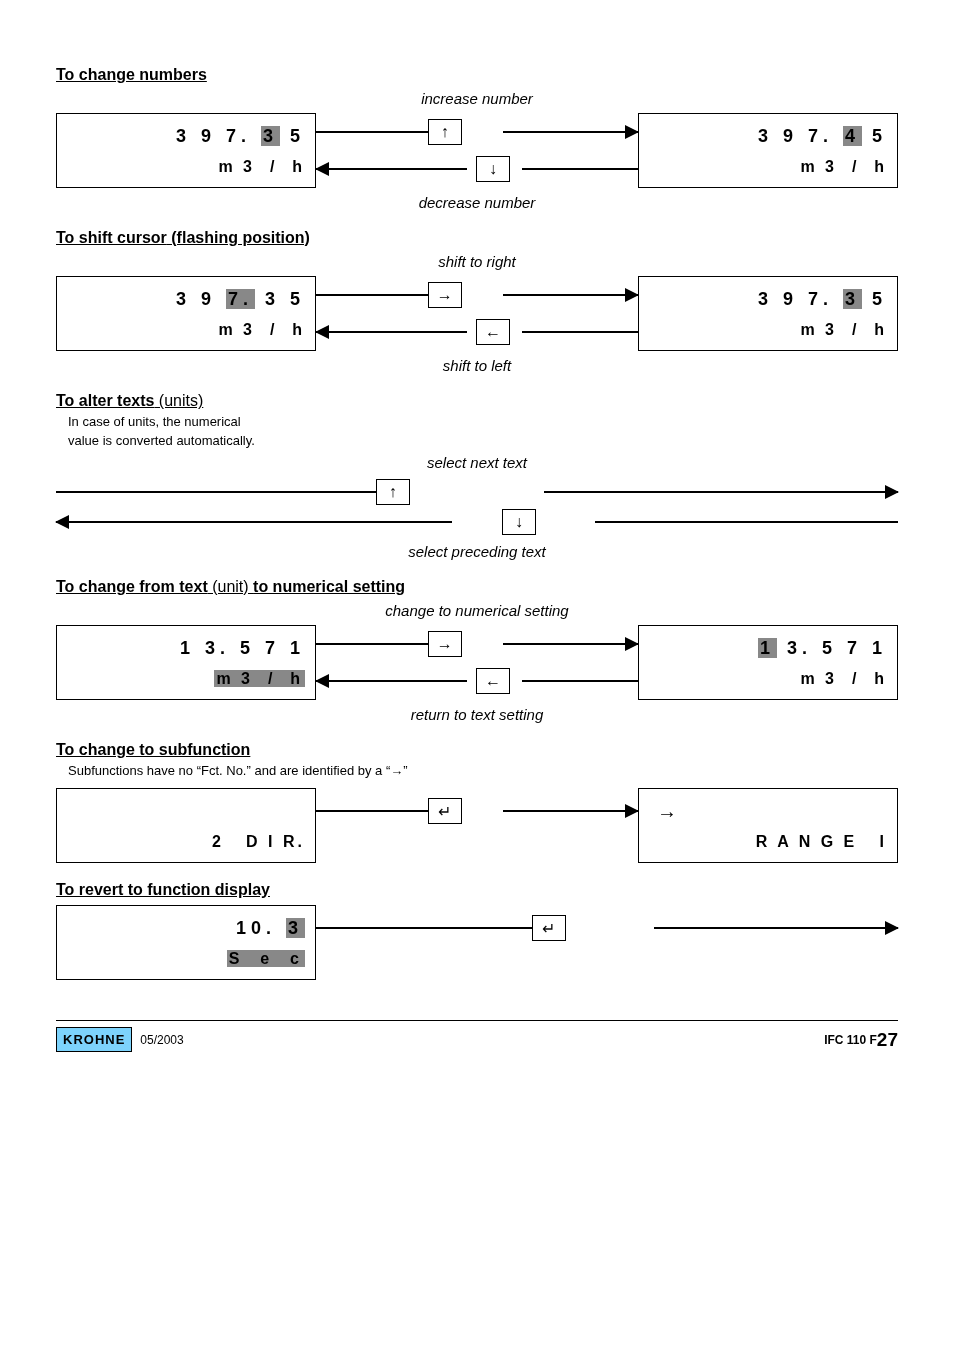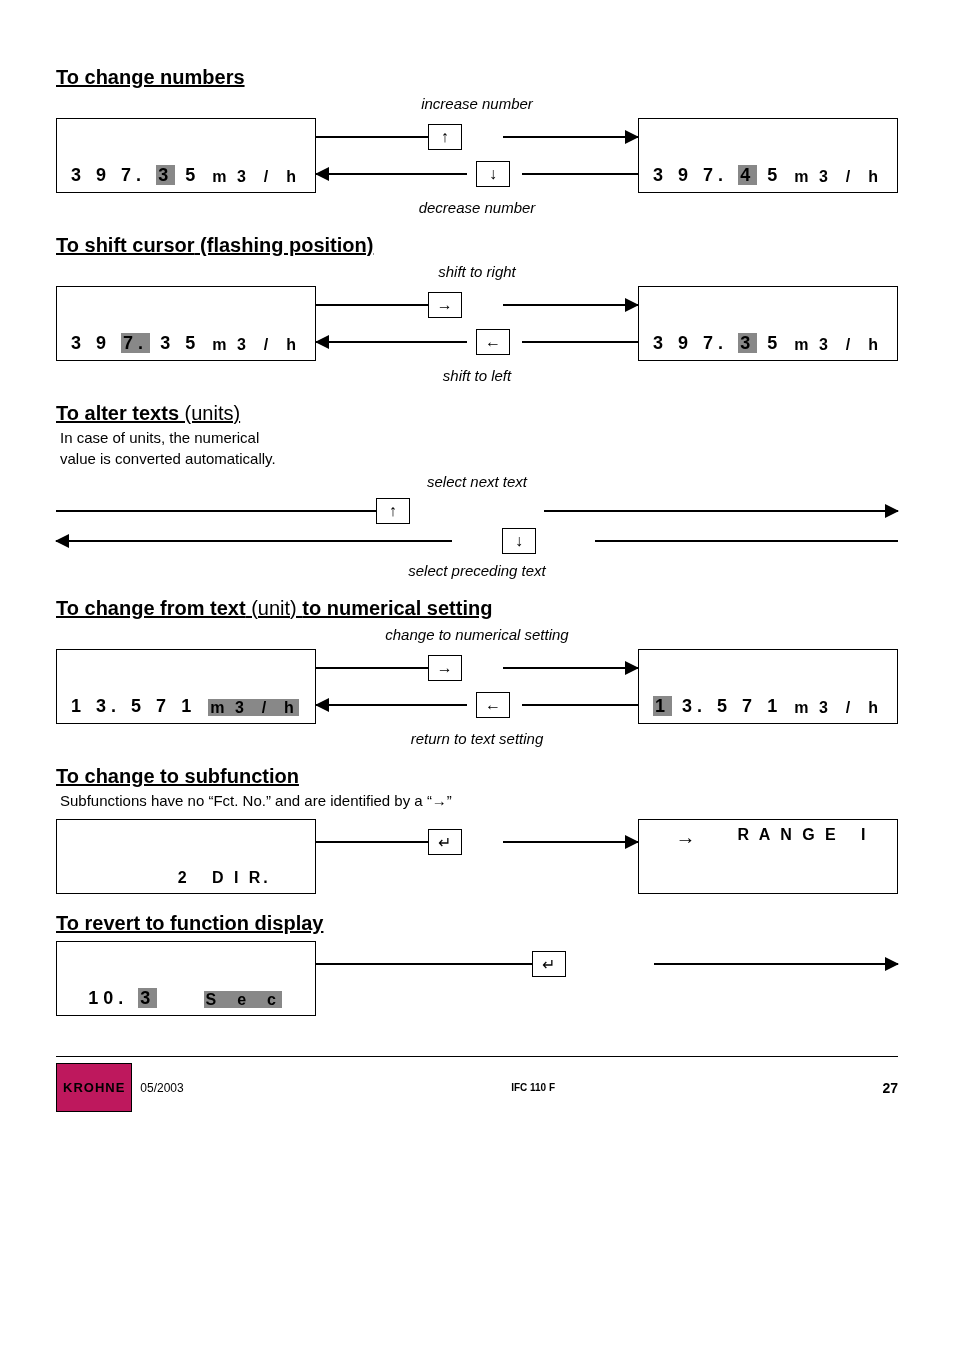--- a/index.html
+++ b/index.html
@@ -8,47 +8,47 @@
     padding: 48px 56px 30px 56px;
     font-family: Arial, Helvetica, sans-serif;
     font-size: 15px;
     color: #000;
     background: #fff;
     width: 954px;
   }
   .heading {
     font-weight: bold;
     text-decoration: underline;
-    font-size: 20px;
+    font-size: 16px;
     margin-top: 18px;
     margin-bottom: 2px;
   }
   .subnote {
-    font-size: 15px;
-    margin: 4px 4px;
+    font-size: 13px;
+    margin: 4px 12px;
   }
   .caption {
     font-style: italic;
     text-align: center;
     font-size: 15px;
     margin: 6px 0;
   }
   .row {
     display: flex;
     align-items: stretch;
     width: 100%;
     gap: 0;
   }
   .display-box {
     border: 1px solid #000;
     width: 260px;
     height: 75px;
     padding: 6px 10px 6px 8px;
     display: flex;
-    flex-direction: row;
+    flex-direction: column;
     justify-content: space-around;
     align-items: flex-end;
     font-family: Arial, sans-serif;
     font-weight: bold;
     font-size: 18px;
     letter-spacing: 5px;
     white-space: pre;
   }
   .line2 { font-size: 16px; letter-spacing: 3px; }
   .highlight { background: #888; color: #000; padding: 0 2px; }
@@ -95,29 +95,29 @@
     margin-top: 40px;
     border-top: 1px solid #000;
     padding-top: 6px;
     display: flex;
     align-items: center;
     font-size: 12px;
     color: #000;
   }
   .brand {
     border: 1px solid #000;
-    padding: 16px 6px;
+    padding: 4px 6px;
     font-weight: bold;
     letter-spacing: 1px;
     font-size: 13px;
     margin-right: 8px;
-    background: #be185d;
-  }
-  .footer .center { flex: 1; text-align: center; font-weight: bold; font-size: 10px; }
-  .footer .page { font-weight: bold; font-size: 14px; }
+    background: #7dd3fc;
+  }
+  .footer .center { flex: 1; text-align: right; font-weight: bold; font-size: 12px; }
+  .footer .page { font-weight: bold; font-size: 19px; }
   .enter-sym { font-size: 16px; }
 </style>
 </head>
 <body>
 
 <div class="heading">To change numbers</div>
 <div class="caption">increase number</div>
 <div class="row">
   <div class="display-box">
     <div><span>3 9 7. </span><span class="highlight">3</span><span> 5</span></div>

